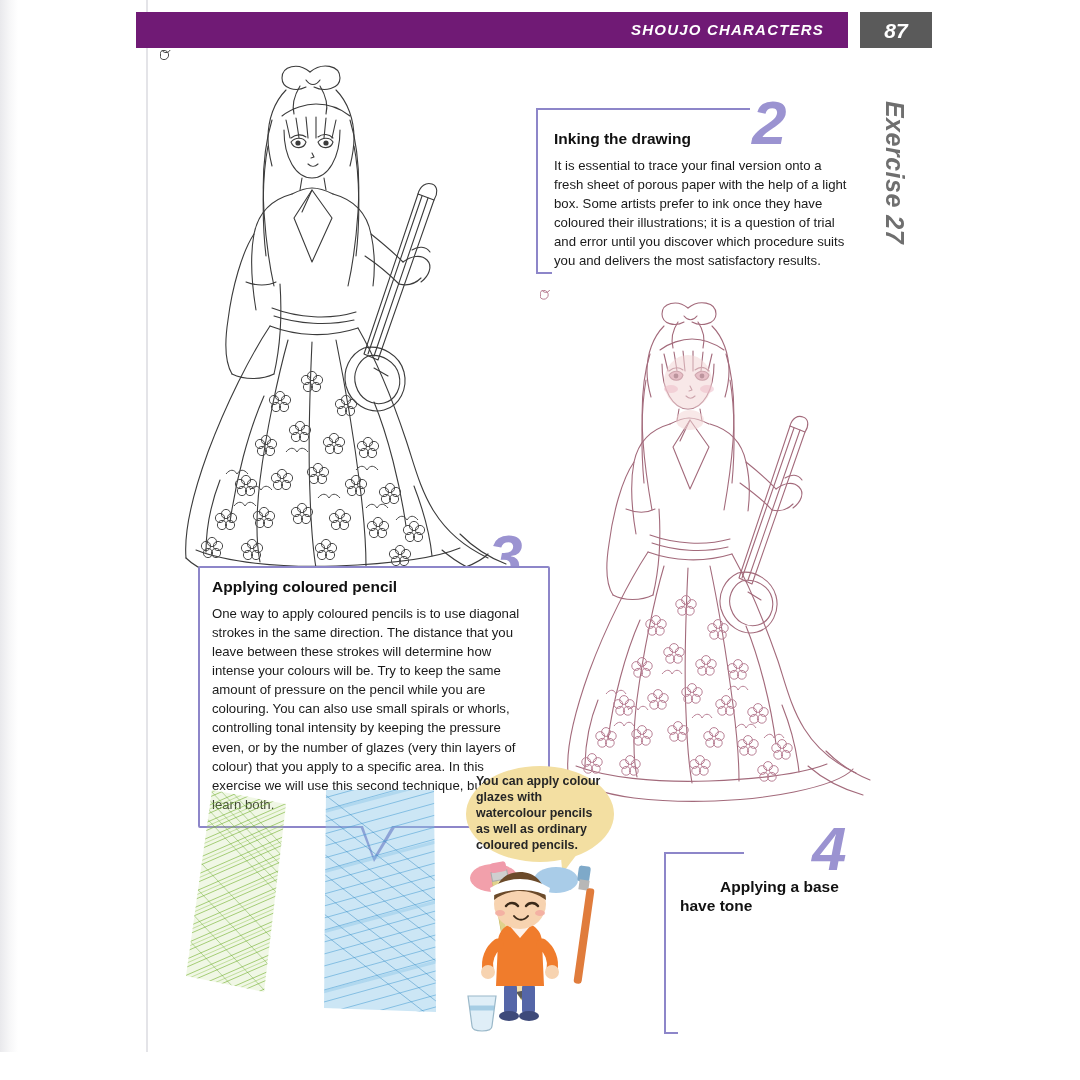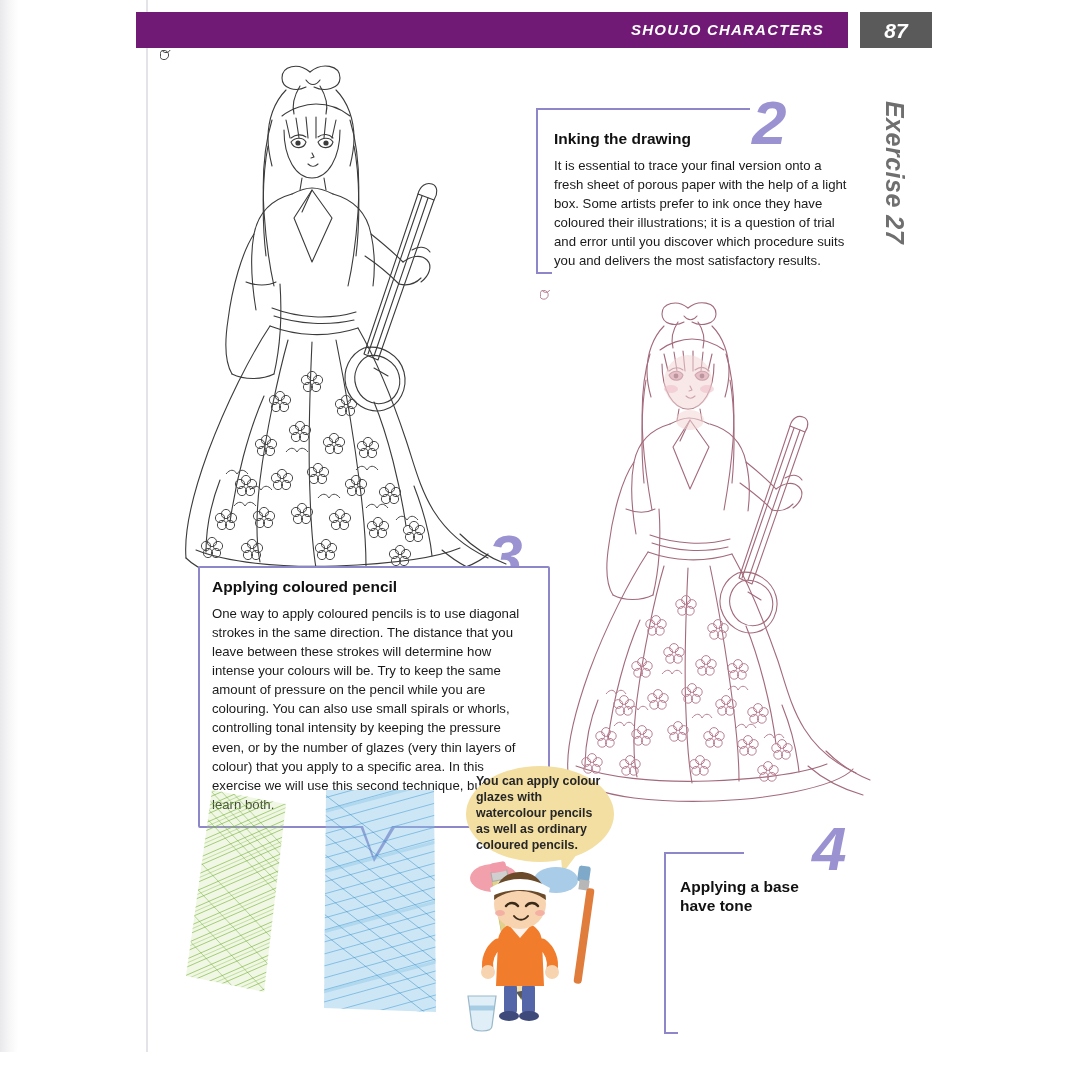--- a/index.html
+++ b/index.html
@@ -559,21 +559,21 @@
       <div class="tail"></div>
       <div class="tail-inner"></div>
     </div>
   </div>
 
   <div class="bignum" id="num-4">4</div>
   <div class="callout" id="callout-4">
     <div class="bracket-4"></div>
     <div class="bracket-4-top"></div>
     <div class="inner">
-      <p class="ctitle" style="margin-bottom:0;">Applying a base</p>
+      <p class="ctitle" style="margin-bottom:0;margin-left:40px;">Applying a base</p>
       <p class="ctitle">have tone</p>
     </div>
   </div>
 
   <div id="tip-tail"></div>
   <div id="tip-bubble">
     <div class="tiptext">You can apply colour glazes with watercolour pencils as well as ordinary coloured pencils.</div>
   </div>
 
   <div class="swatch" id="swatch-green">

